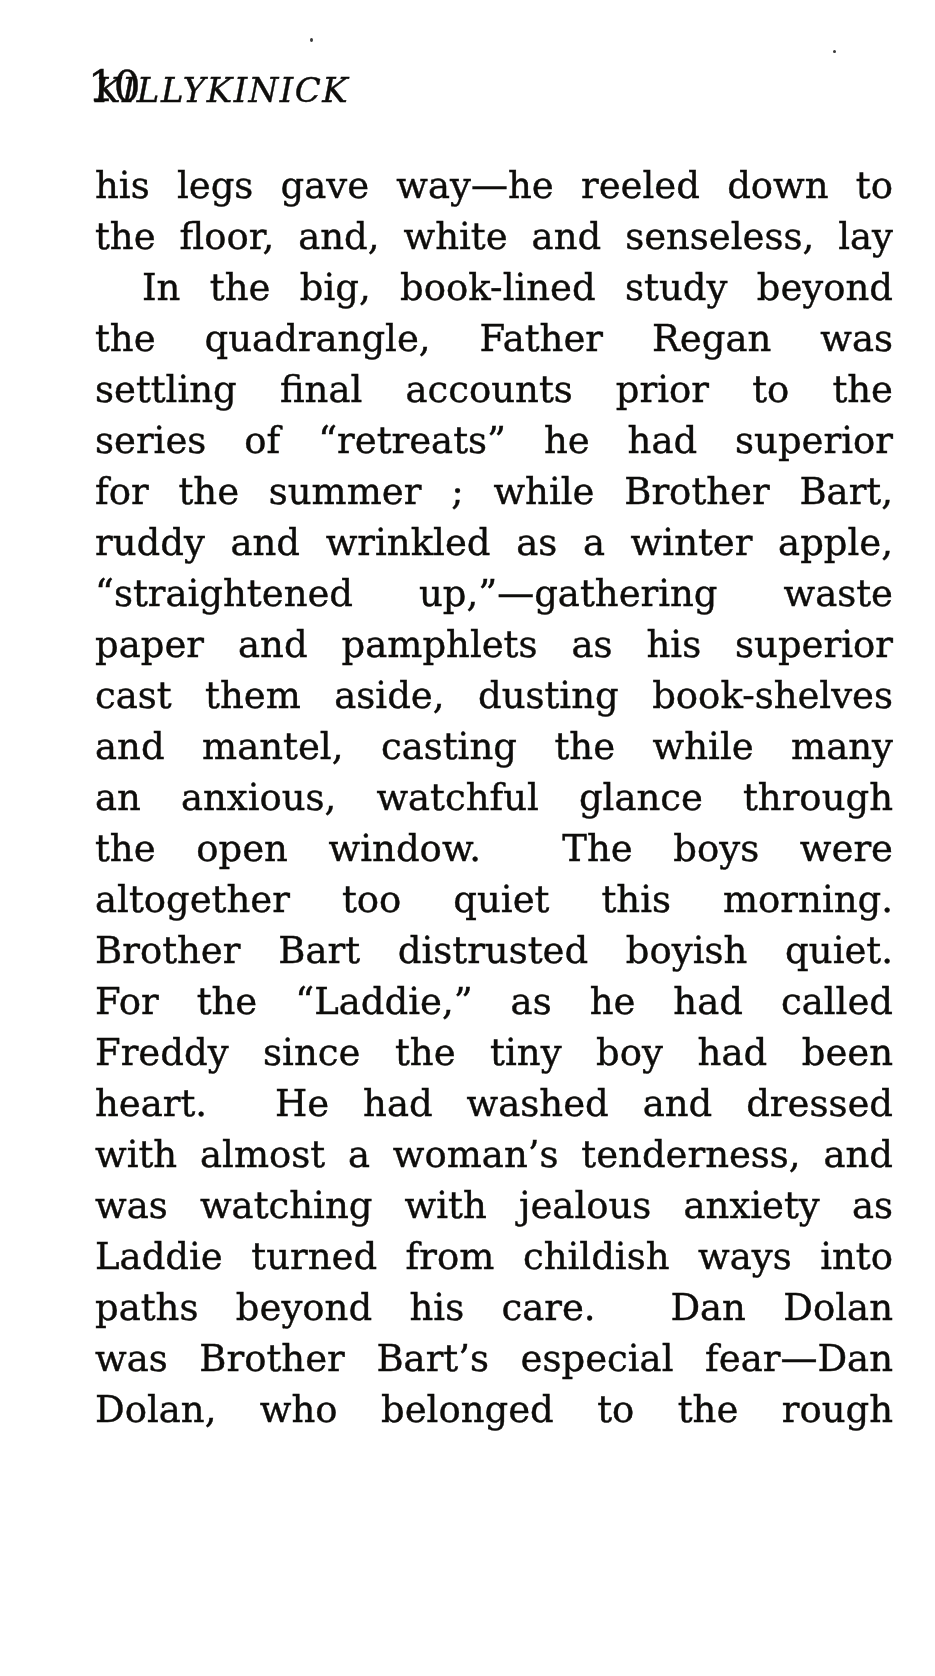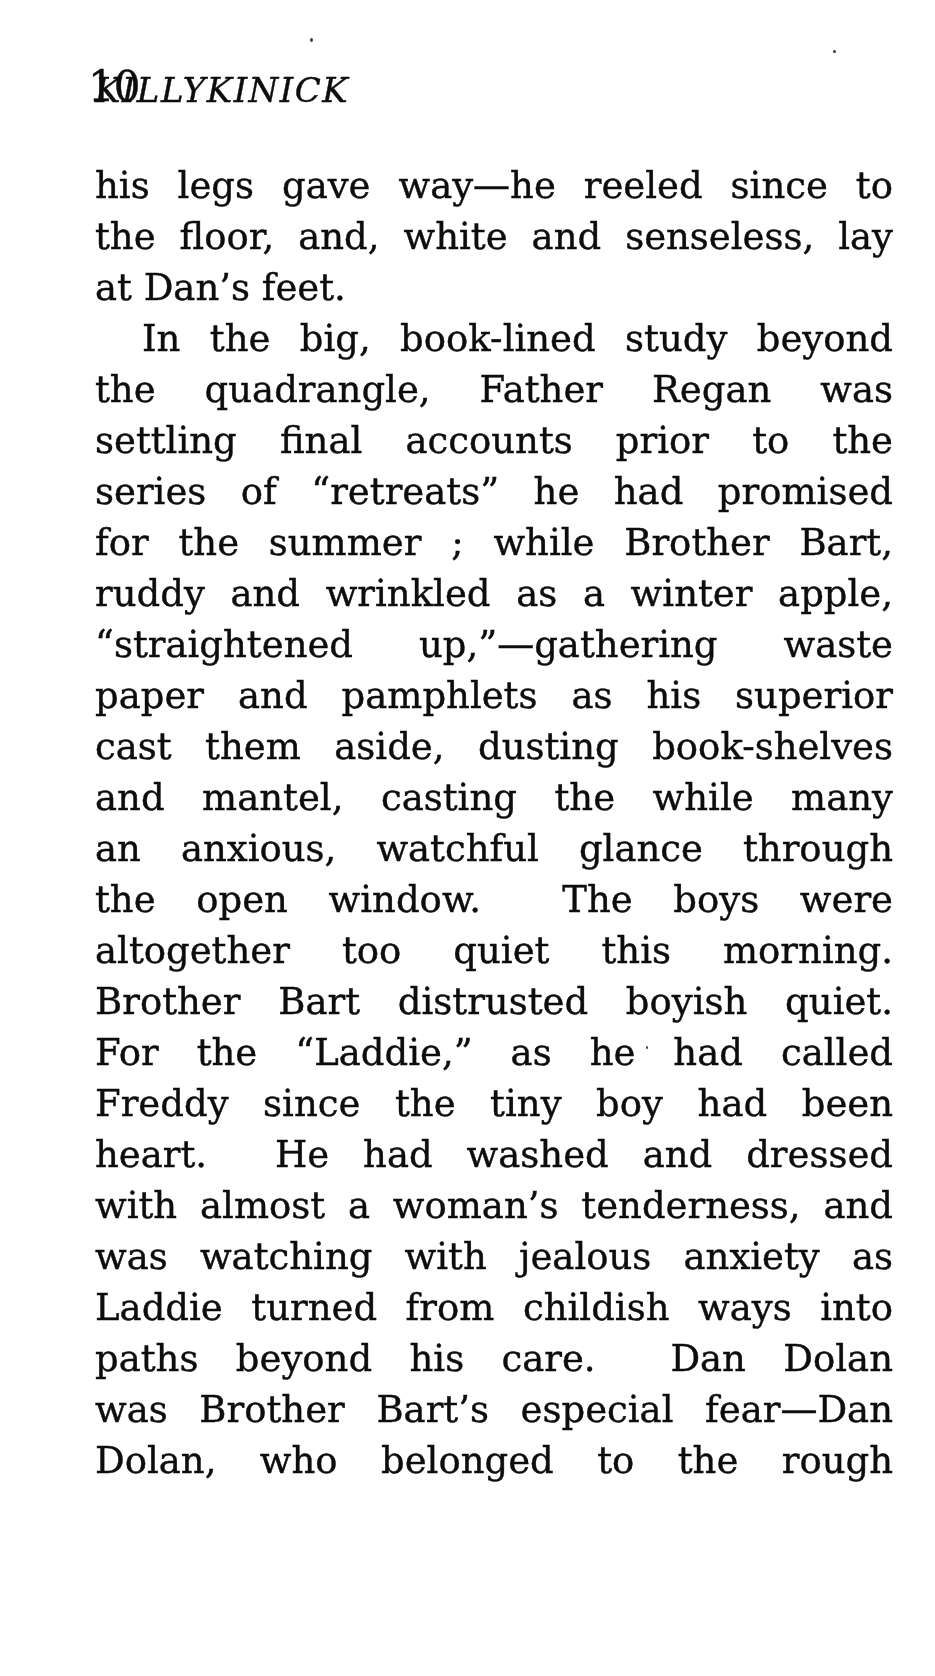--- a/index.html
+++ b/index.html
@@ -76,27 +76,26 @@
 <body>
 
 <div id="book-page">
 
   <div id="page-header">
     <span id="page-number">10</span>
     <span id="running-title">KILLYKINICK</span>
   </div>
 
   <div id="text-block">
-      <div class="text-line j">his legs gave way—he reeled since to</div>
+      <div class="text-line j">his legs gave way—he reeled down to</div>
       <div class="text-line j">the floor, and, white and senseless, lay</div>
-      <div class="text-line noj">at Dan’s feet.</div>
       <div class="text-line j indent">In the big, book-lined study beyond</div>
       <div class="text-line j">the quadrangle, Father Regan was</div>
       <div class="text-line j">settling final accounts prior to the</div>
-      <div class="text-line j">series of “retreats” he had promised</div>
+      <div class="text-line j">series of “retreats” he had superior</div>
       <div class="text-line j">for the summer ; while Brother Bart,</div>
       <div class="text-line j">ruddy and wrinkled as a winter apple,</div>
       <div class="text-line j">“straightened up,”—gathering waste</div>
       <div class="text-line j">paper and pamphlets as his superior</div>
       <div class="text-line j">cast them aside, dusting book-shelves</div>
       <div class="text-line j">and mantel, casting the while many</div>
       <div class="text-line j">an anxious, watchful glance through</div>
       <div class="text-line j">the open window.&nbsp; The boys were</div>
       <div class="text-line j">altogether too quiet this morning.</div>
       <div class="text-line j">Brother Bart distrusted boyish quiet.</div>

